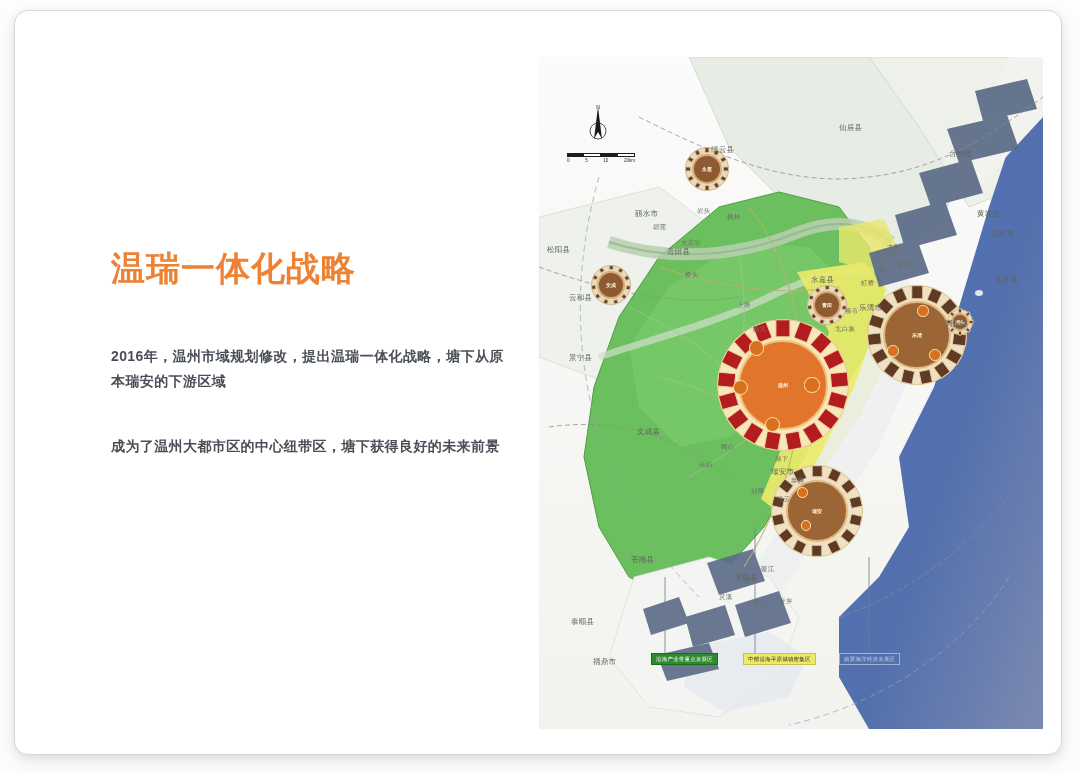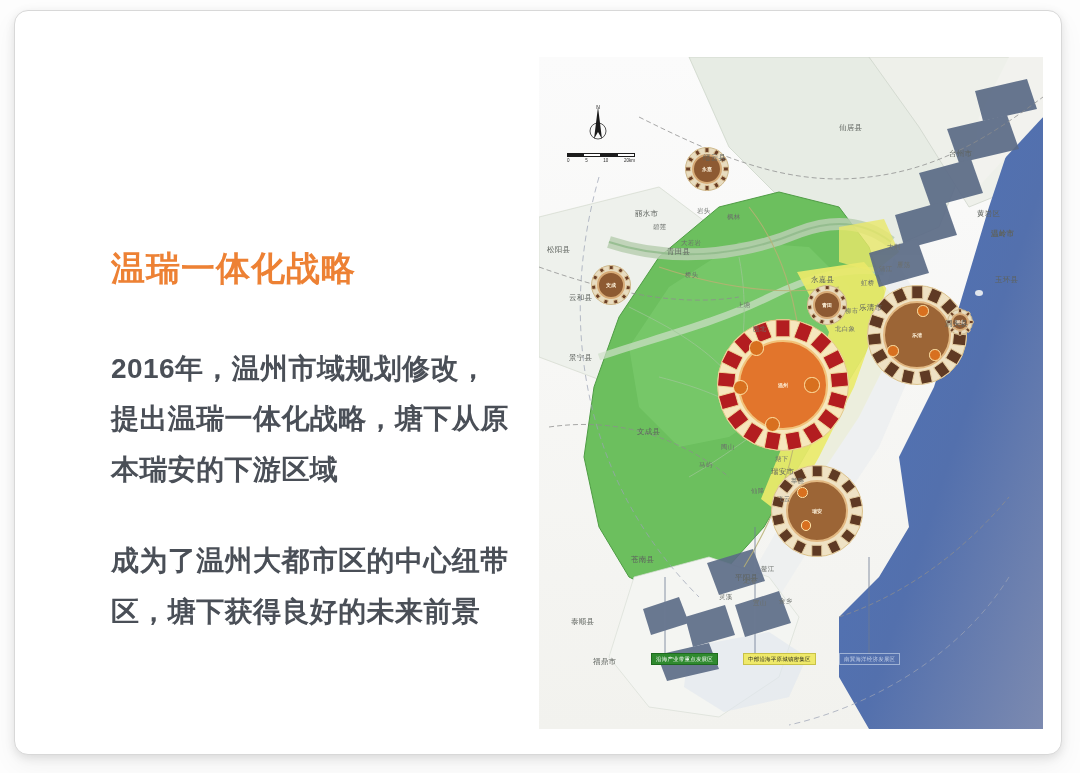--- a/index.html
+++ b/index.html
@@ -46,21 +46,21 @@
   #slide-title {
     font-size: 34px;
     font-weight: bold;
     color: #ED8134;
     letter-spacing: 1px;
     line-height: 1.25;
     margin: 0 0 54px 0;
     white-space: nowrap;
   }
   .body-para {
-    font-size: 28px;
+    font-size: 14px;
     font-weight: bold;
     color: #4a4f57;
     line-height: 1.82;
     letter-spacing: 0.4px;
     margin: 0;
   }
   #paragraph-2 { margin-top: 40px; }
 
   
   #map-figure {
@@ -498,30 +498,30 @@
             <div class="tab" style="width: 4px; height: 5px; transform: translate(-50%, -50%) translate(6.84578e-16px, 11.18px) rotate(180deg);"></div>
             <div class="tab" style="width: 4px; height: 5px; transform: translate(-50%, -50%) translate(-7.90545px, 7.90545px) rotate(225deg);"></div>
             <div class="tab" style="width: 4px; height: 5px; transform: translate(-50%, -50%) translate(-11.18px, 1.36916e-15px) rotate(270deg);"></div>
             <div class="tab" style="width: 4px; height: 5px; transform: translate(-50%, -50%) translate(-7.90545px, -7.90545px) rotate(315deg);"></div>
           </div>
         <div class="core"></div>
       <div class="cluster-label">洞头</div>
         </div>
 
       <div id="map-label-layer">
-          <span class="map-label county" style="left: 164px; top: 88px; margin-top: 8px;">缙云县</span>
+          <span class="map-label county" style="left: 172px; top: 88px;">缙云县</span>
           <span class="map-label county" style="left: 96px; top: 152px; text-align: center;">丽水市</span>
           <span class="map-label county" style="left: 8px; top: 188px;">松阳县</span>
           <span class="map-label county" style="left: 128px; top: 190px;">青田县</span>
           <span class="map-label county" style="left: 272px; top: 218px;">永嘉县</span>
           <span class="map-label county" style="left: 300px; top: 66px;">仙居县</span>
           <span class="map-label county" style="left: 410px; top: 92px;">台州市</span>
           <span class="map-label county" style="left: 438px; top: 152px;">黄岩区</span>
           <span class="map-label county" style="left: 456px; top: 218px;">玉环县</span>
-          <span class="map-label county" style="left: 452px; top: 172px; font-weight: bold;">温岭市</span>
+          <span class="map-label county" style="left: 452px; top: 172px;">温岭市</span>
           <span class="map-label county" style="left: 30px; top: 236px;">云和县</span>
           <span class="map-label county" style="left: 30px; top: 296px;">景宁县</span>
           <span class="map-label county" style="left: 32px; top: 560px;">泰顺县</span>
           <span class="map-label county" style="left: 98px; top: 370px;">文成县</span>
           <span class="map-label county" style="left: 92px; top: 498px;">苍南县</span>
           <span class="map-label county" style="left: 196px; top: 516px;">平阳县</span>
           <span class="map-label county" style="left: 232px; top: 404px; margin-top: 6px;">瑞安市</span>
           <span class="map-label county" style="left: 320px; top: 246px;">乐清市</span>
           <span class="map-label county" style="left: 406px; top: 262px;">洞头县</span>
           <span class="map-label county" style="left: 54px; top: 600px;">福鼎市</span>

